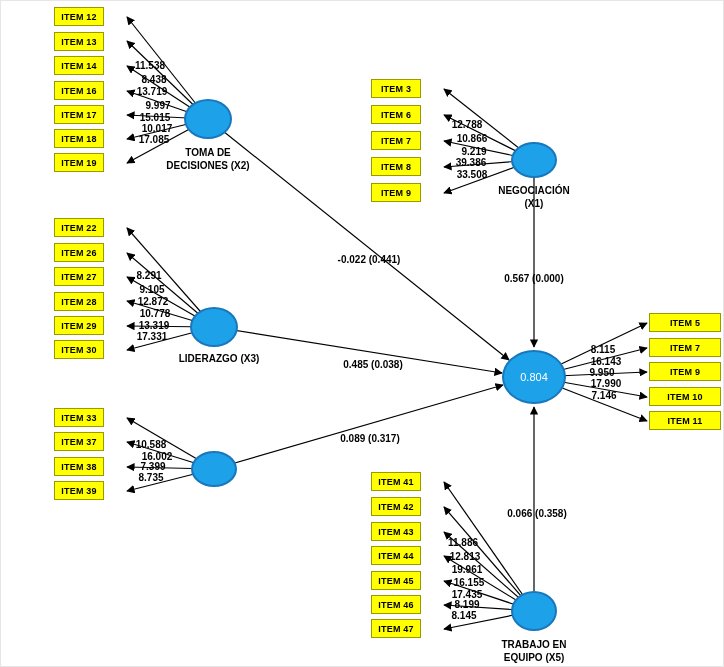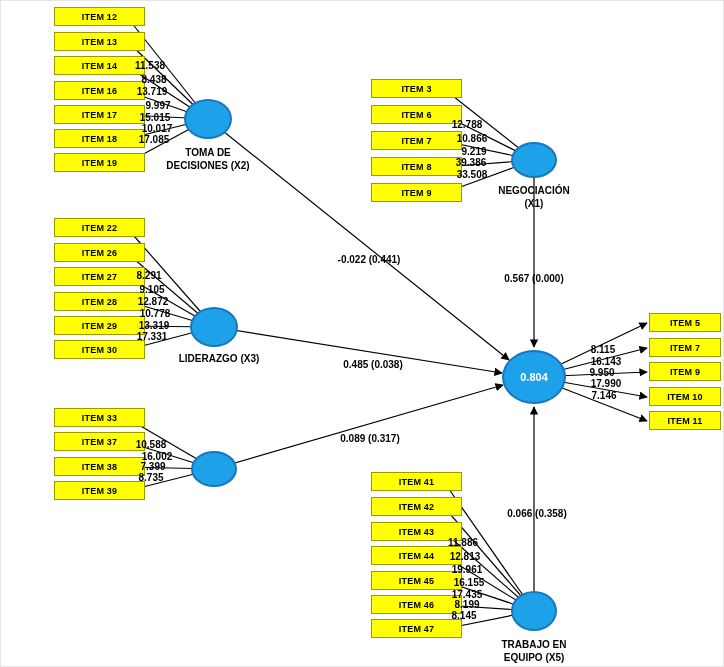--- a/index.html
+++ b/index.html
@@ -4,32 +4,32 @@
 <title>diagram</title>
 <style>
   html,body{margin:0;padding:0;background:#ffffff;}
   .stage{
     position:relative;width:724px;height:667px;background:#ffffff;
     border:1px solid #e6e6e6;box-sizing:border-box;overflow:hidden;
     font-family:"Liberation Sans",sans-serif;color:#000;
   }
   svg.wires{position:absolute;left:0;top:0;width:724px;height:667px;}
   .item{
-    position:absolute;width:91px;height:19px;background:#ffff00;
+    position:absolute;width:50px;height:19px;background:#ffff00;
     border:1.5px solid #9a9a00;box-sizing:border-box;
     display:flex;align-items:center;justify-content:center;
     font-size:9px;font-weight:bold;letter-spacing:.2px;white-space:nowrap;
   }
   .item.rcol{width:72px;}
   .latent{
     position:absolute;background:#1da1e8;border:2px solid #1877bd;
     border-radius:50%;box-sizing:border-box;
   }
   .latent.outcome{display:flex;align-items:center;justify-content:center;
-    color:#ffffff;font-size:11px;font-weight:bold;}
+    color:#ffffff;font-size:11px;font-weight:normal;}
   .cname{
     position:absolute;transform:translateX(-50%);text-align:center;
     font-size:10px;font-weight:bold;line-height:13px;white-space:nowrap;
   }
   .cname span{display:block;}
   .load{
     position:absolute;transform:translate(-50%,-50%);
     font-size:10px;font-weight:600;white-space:nowrap;
   }
   .pcoef{

